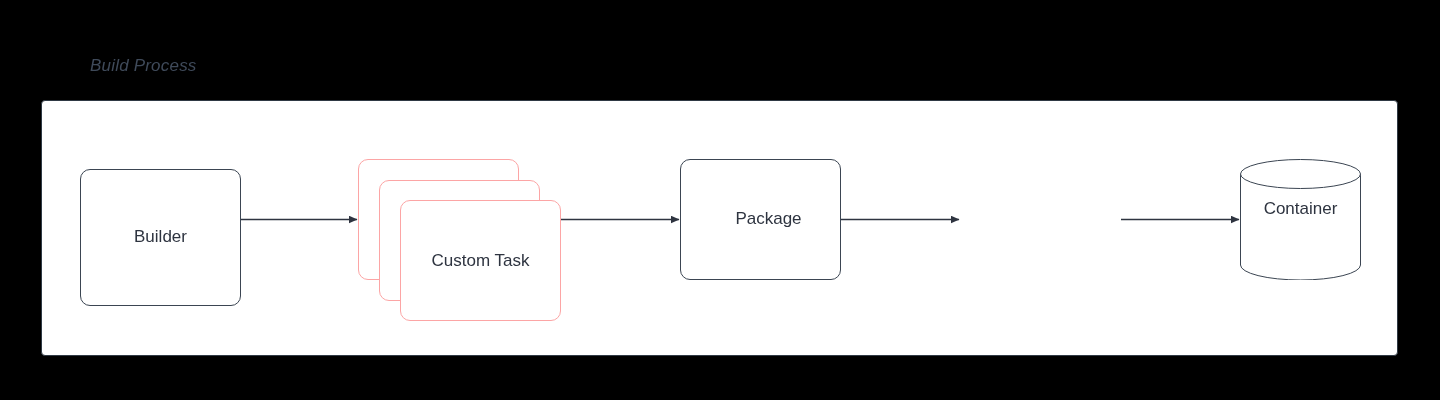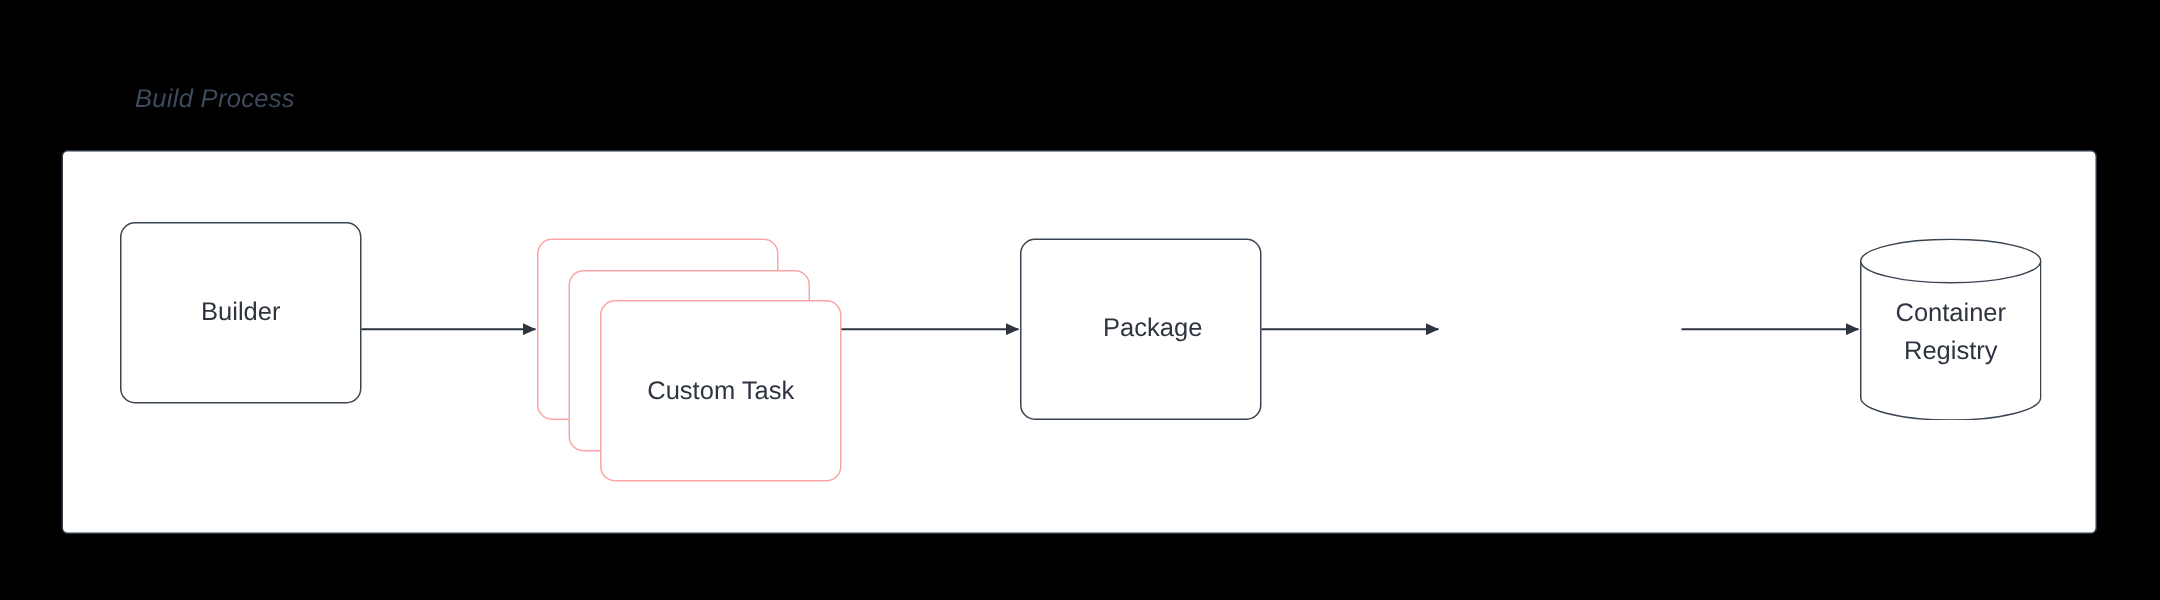--- a/index.html
+++ b/index.html
@@ -56,21 +56,21 @@
     display: flex;
     align-items: center;
     justify-content: center;
     color: #2e3440;
     font-size: 17px;
     font-family: "Liberation Sans", sans-serif;
     line-height: 1.3;
     text-align: center;
   }
 
-  .node-builder  { left: 80px;  top: 148px; width: 161px; height: 121px; }
+  .node-builder  { left: 80px;  top: 169px; width: 161px; height: 137px; }
   .node-package  { left: 680px; top: 159px; width: 161px; height: 121px; padding-left: 16px; }
   .node-publish  { left: 960px; top: 159px; width: 161px; height: 121px; }
 
   
   .card-stack { position: absolute; left: 0; top: 0; width: 100%; height: 100%; }
   .card {
     position: absolute;
     background: #ffffff;
     border: 1px solid #fca5a5;
     border-radius: 10px;
@@ -149,21 +149,20 @@
   </div>
 
 
   <div class="cylinder">
     <svg class="cyl-svg" width="121" height="121" viewBox="0 0 121 121">
       <path d="M0.5,15 L0.5,106 A60,15 0 0 0 120.5,106 L120.5,15" fill="#ffffff" stroke="#3b4552" stroke-width="1"></path>
       <ellipse cx="60.5" cy="15" rx="60" ry="14.5" fill="#ffffff" stroke="#3b4552" stroke-width="1"></ellipse>
     </svg>
     <div class="cyl-label">
       <div>Container</div>
-      <div>Registry</div>
     </div>
   </div>
 
   <svg class="edges" width="1440" height="400" viewBox="0 0 1440 400">
     <defs>
       <marker id="arrowhead" markerWidth="9" markerHeight="8" refX="8.5" refY="4" orient="auto" markerUnits="userSpaceOnUse">
         <path d="M0,0 L9,4 L0,8 z" fill="#2e3440"></path>
       </marker>
     </defs>
 

